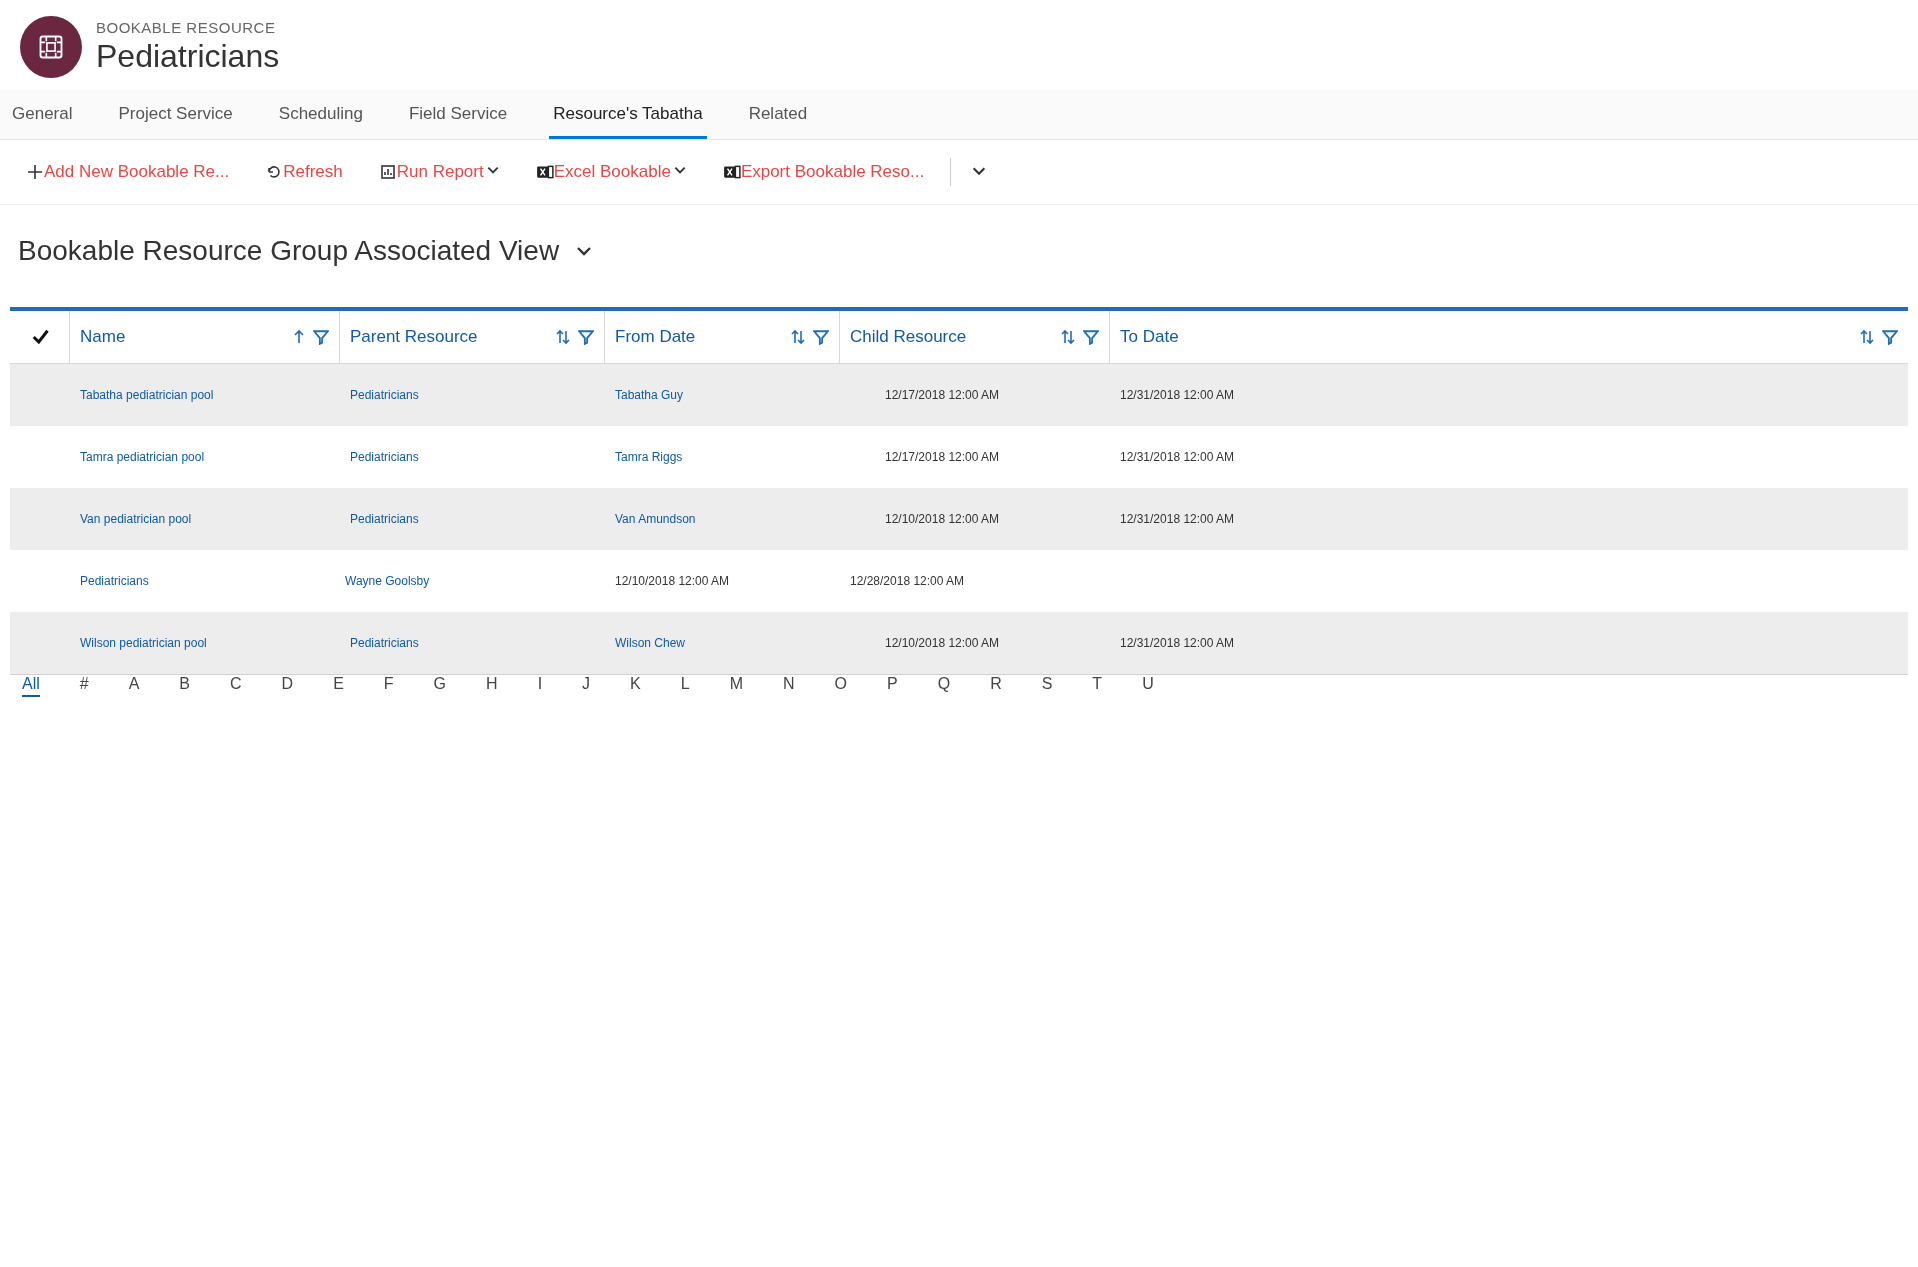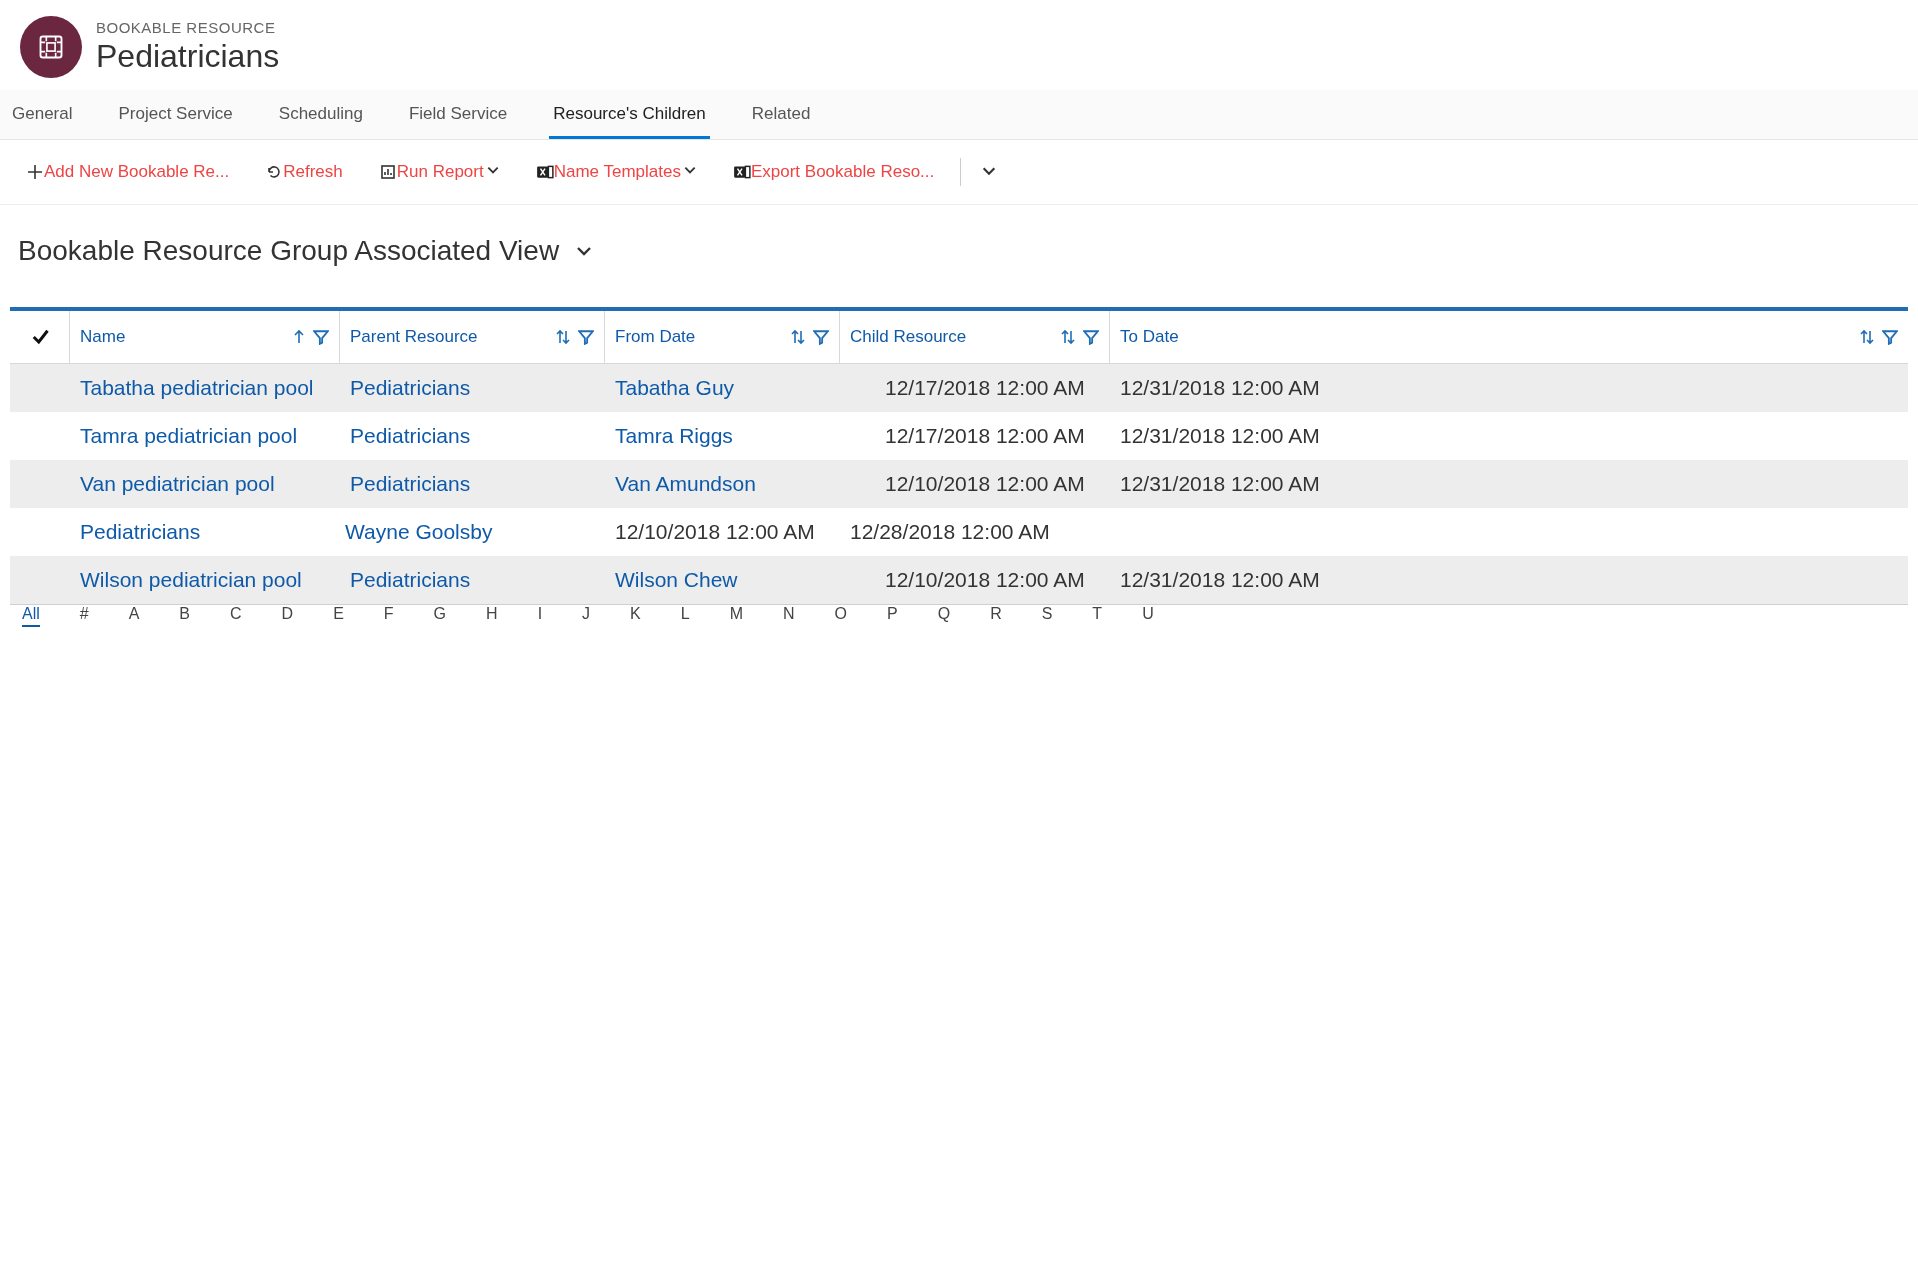--- a/index.html
+++ b/index.html
@@ -163,22 +163,22 @@
       display:inline-flex;
     }
     .grid-body .row {
       display: flex;
       align-items: center;
     }
     .grid-body .row:nth-child(odd) {
       background: #ededed;
     }
     .grid-body .cell {
-      padding: 12px 10px;
-      font-size: 21px;
+      padding: 24px 10px;
+      font-size: 12px;
     }
     .cell-check { width:60px; }
     .cell-name  { flex:0 0 270px; }
     .cell-parent{ flex:0 0 265px; }
     .cell-child { flex:0 0 270px; }
     .cell-from  { flex:0 0 235px; }
     .cell-to    { flex:1 1 220px; }
     .linkish { color:#0f5aa8; cursor:pointer; }
     .plain { color:#333; }
     
@@ -215,21 +215,21 @@
     <div class="record-entity">BOOKABLE RESOURCE</div>
     <div class="record-name">Pediatricians</div>
   </div>
 </div>
 
 <div class="tabstrip" id="tabstrip">
     <div class="tab"><span>General</span></div>
     <div class="tab"><span>Project Service</span></div>
     <div class="tab"><span>Scheduling</span></div>
     <div class="tab"><span>Field Service</span></div>
-    <div class="tab active"><span>Resource's Children</span></div>
+    <div class="tab active"><span>Resource's Tabatha</span></div>
     <div class="tab"><span>Related</span></div>
   </div>
 
 <div class="command-bar">
   <div class="cmd">
     <span class="icon">
       <svg viewBox="0 0 16 16" width="16" height="16">
           <path class="stroke" d="M8 1v14M1 8h14"></path>
         </svg>
     </span>
@@ -258,21 +258,21 @@
     </span>
   </div>
   <div class="cmd">
     <span class="icon">
       <svg viewBox="0 0 16 16" width="18" height="18">
           <rect class="excel-box" x="1" y="3" width="10" height="10" rx="1"></rect>
           <path d="M4 5l4 6M8 5l-4 6" stroke="#fff" stroke-width="1.3"></path>
           <rect x="11" y="3" width="4" height="10" fill="none" stroke="#222" stroke-width="1.3"></rect>
         </svg>
     </span>
-    <span>Name Templates</span>
+    <span>Excel Bookable</span>
     <span class="chev">
       <svg viewBox="0 0 12 12" width="14" height="14">
           <path class="stroke" d="M2 4l4 4 4-4"></path>
         </svg>
     </span>
   </div>
   <div class="cmd">
     <span class="icon">
       <svg viewBox="0 0 16 16" width="18" height="18">
           <rect class="excel-box" x="1" y="3" width="10" height="10" rx="1"></rect>

